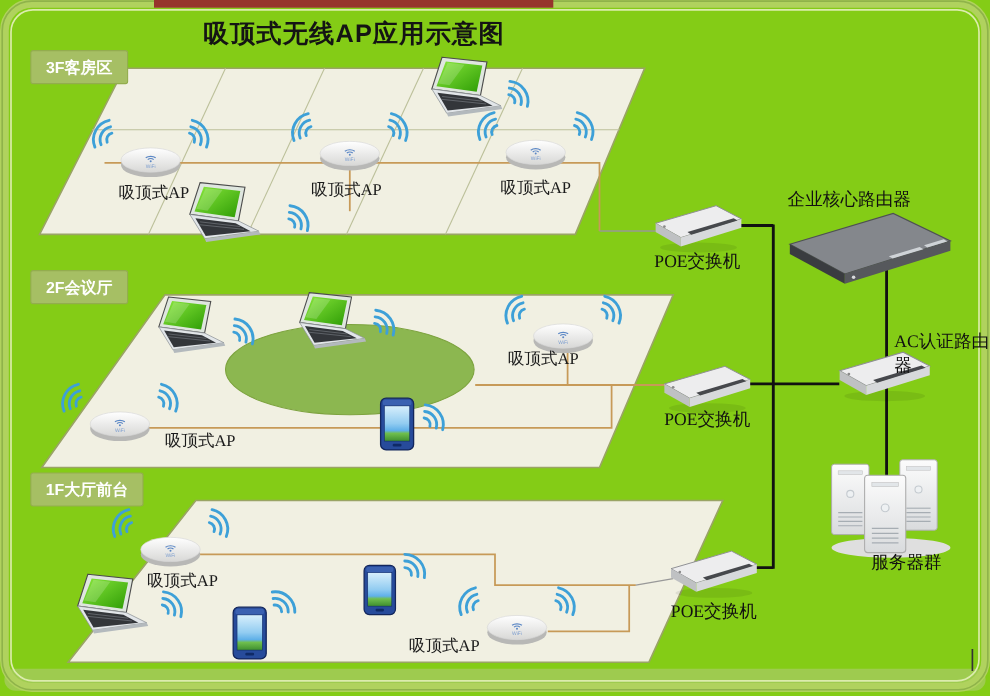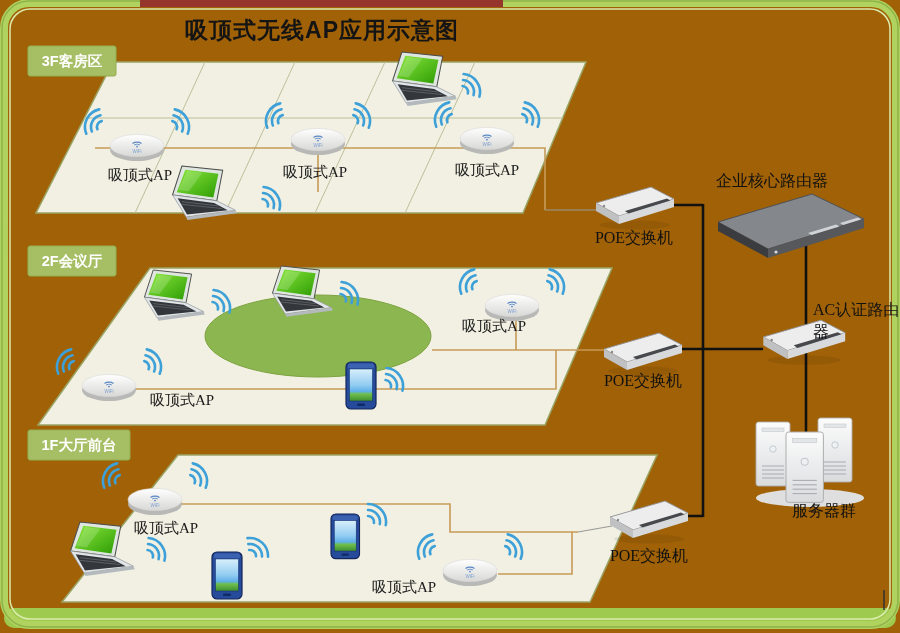--- a/index.html
+++ b/index.html
@@ -1,16 +1,16 @@
 <!DOCTYPE html>
 <html><head>
 <meta charset="utf-8">
 <style>
   html,body{margin:0;padding:0;background:#ffffff;}
-  #stage{position:relative;width:900px;height:633px;background:#a16207;overflow:hidden;}
+  #stage{position:relative;width:900px;height:633px;background:#84cc16;overflow:hidden;}
   svg{display:block;}
   .t-title{font:bold 23px "Liberation Sans",sans-serif;fill:#141414;letter-spacing:1px;}
   .t-floor{font:bold 14.5px "Liberation Sans",sans-serif;fill:#ffffff;}
   .t-dev{font:15px "Liberation Serif",serif;fill:#1b1b1b;}
   .t-net{font:16px "Liberation Serif",serif;fill:#111111;}
   .t-badge{font:4.5px "Liberation Sans",sans-serif;fill:#7d9ecf;}
   .mid{text-anchor:middle;}
 </style>
 </head>
 <body>

